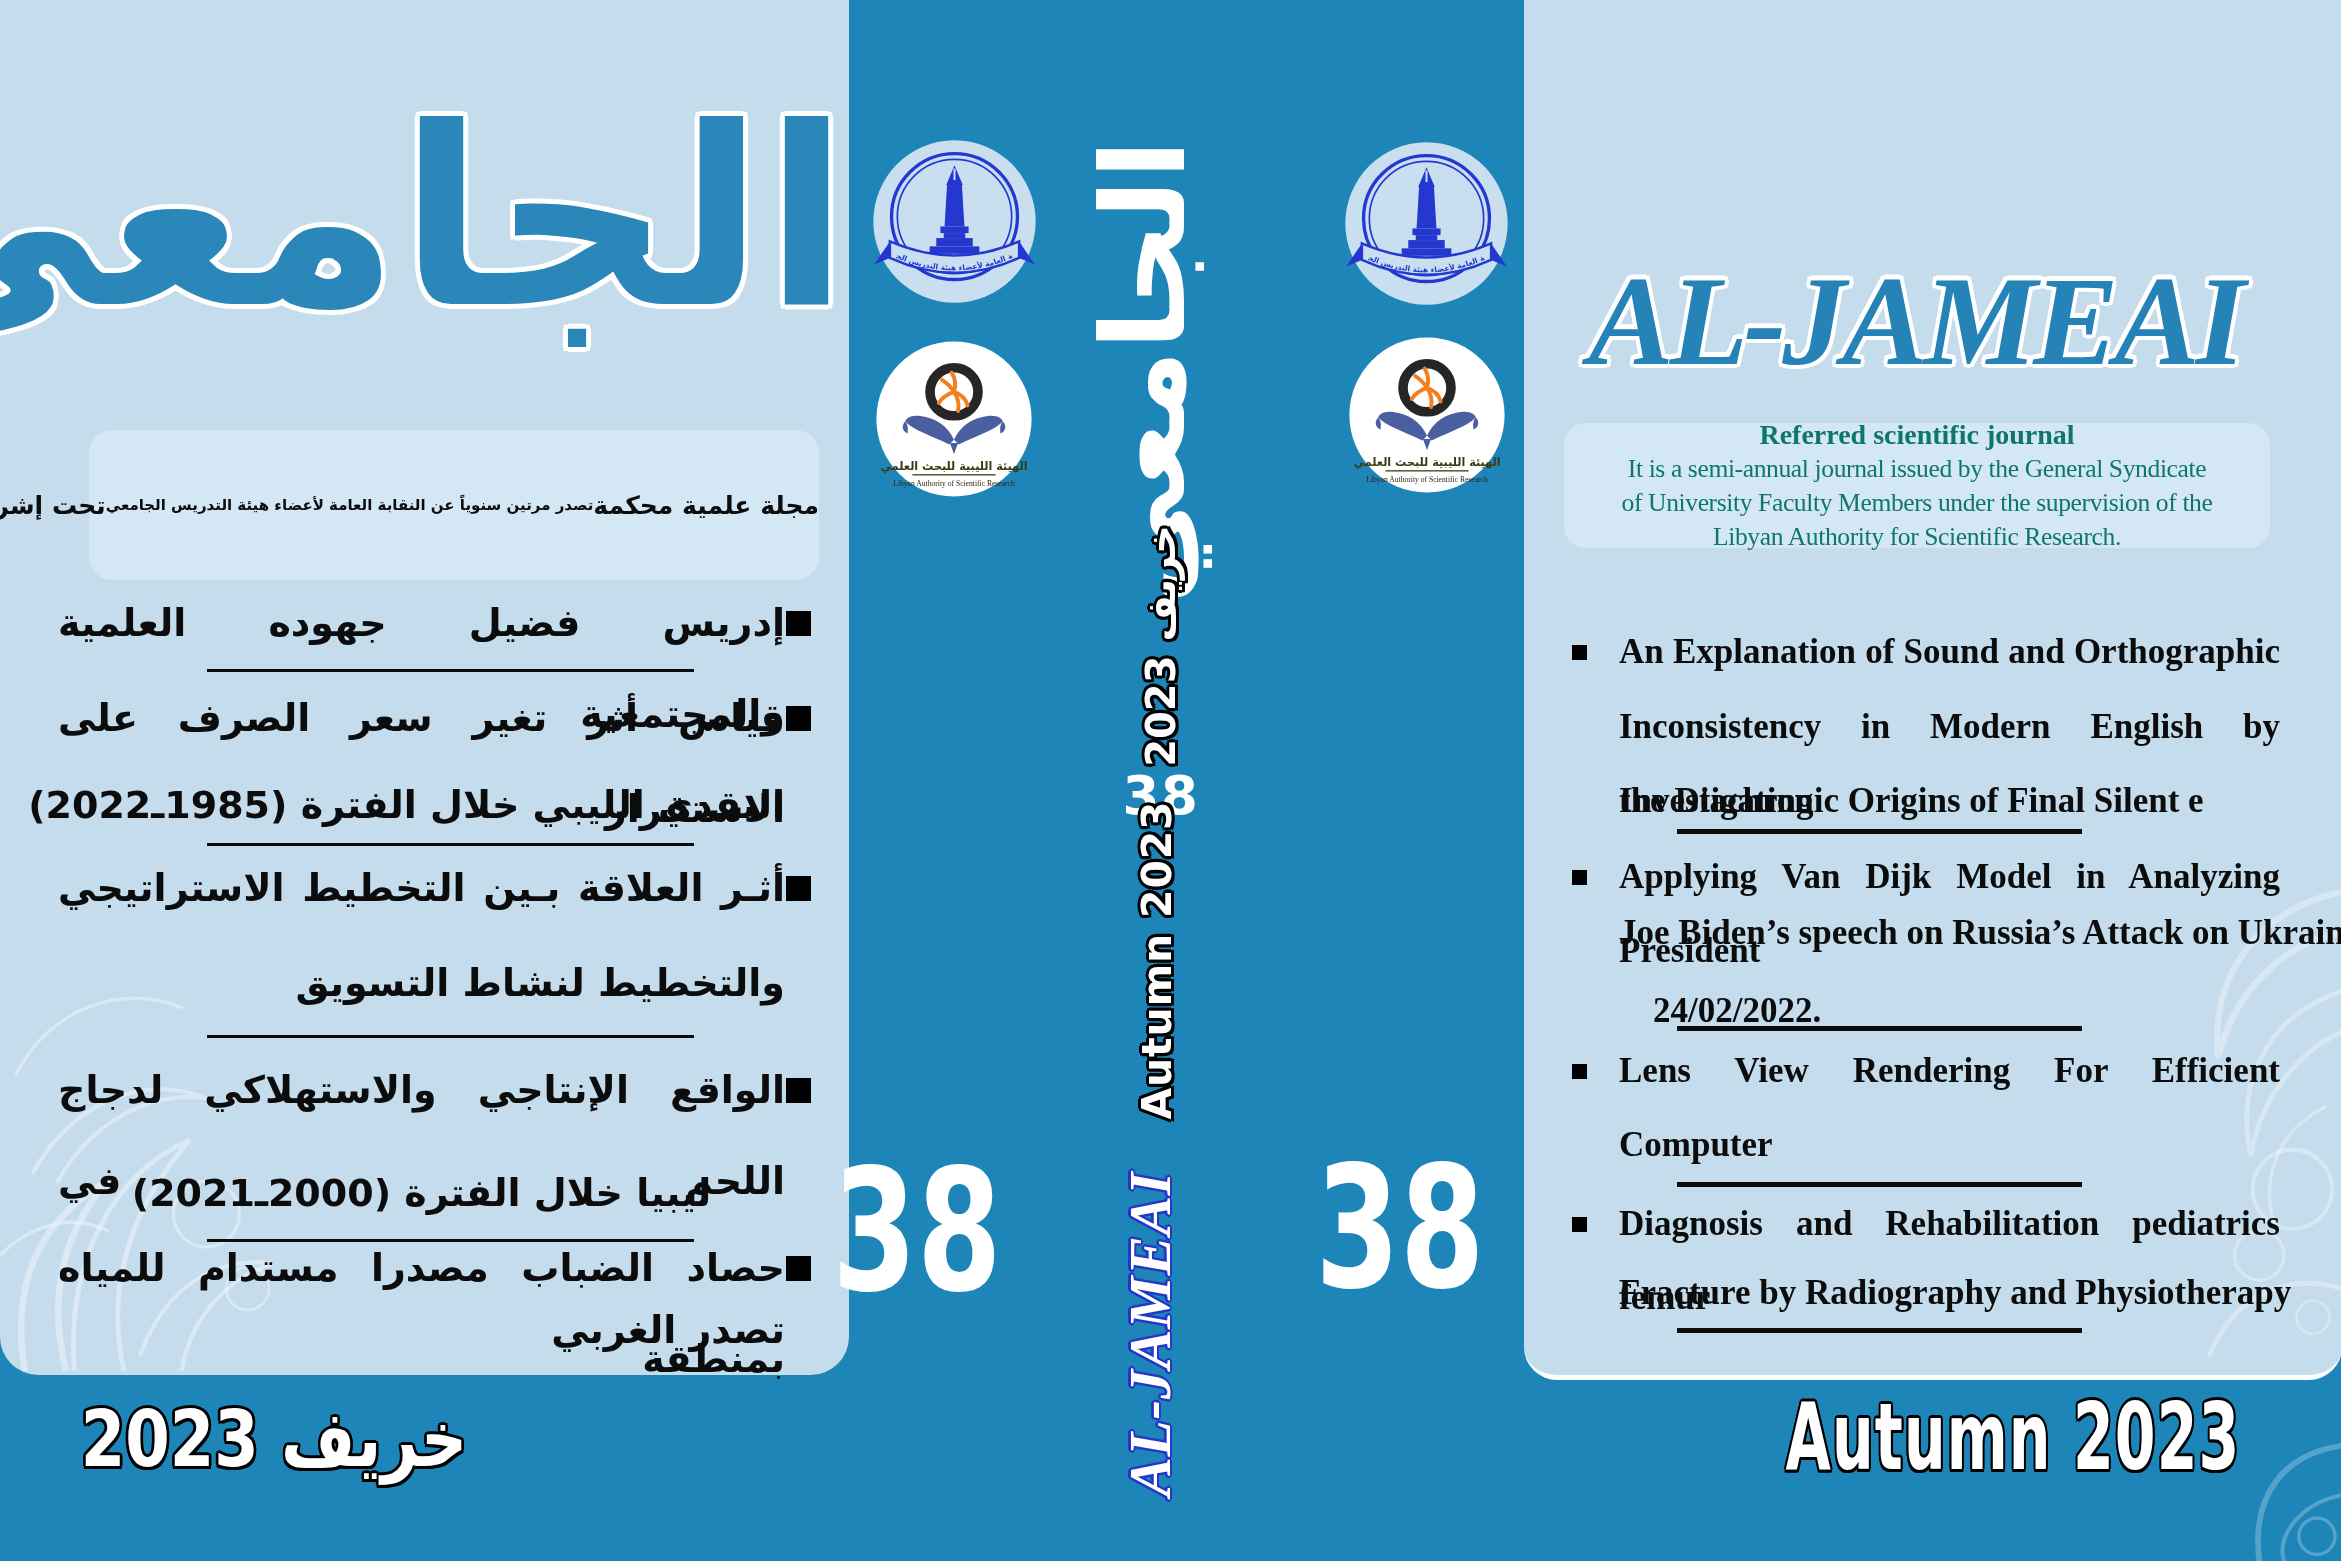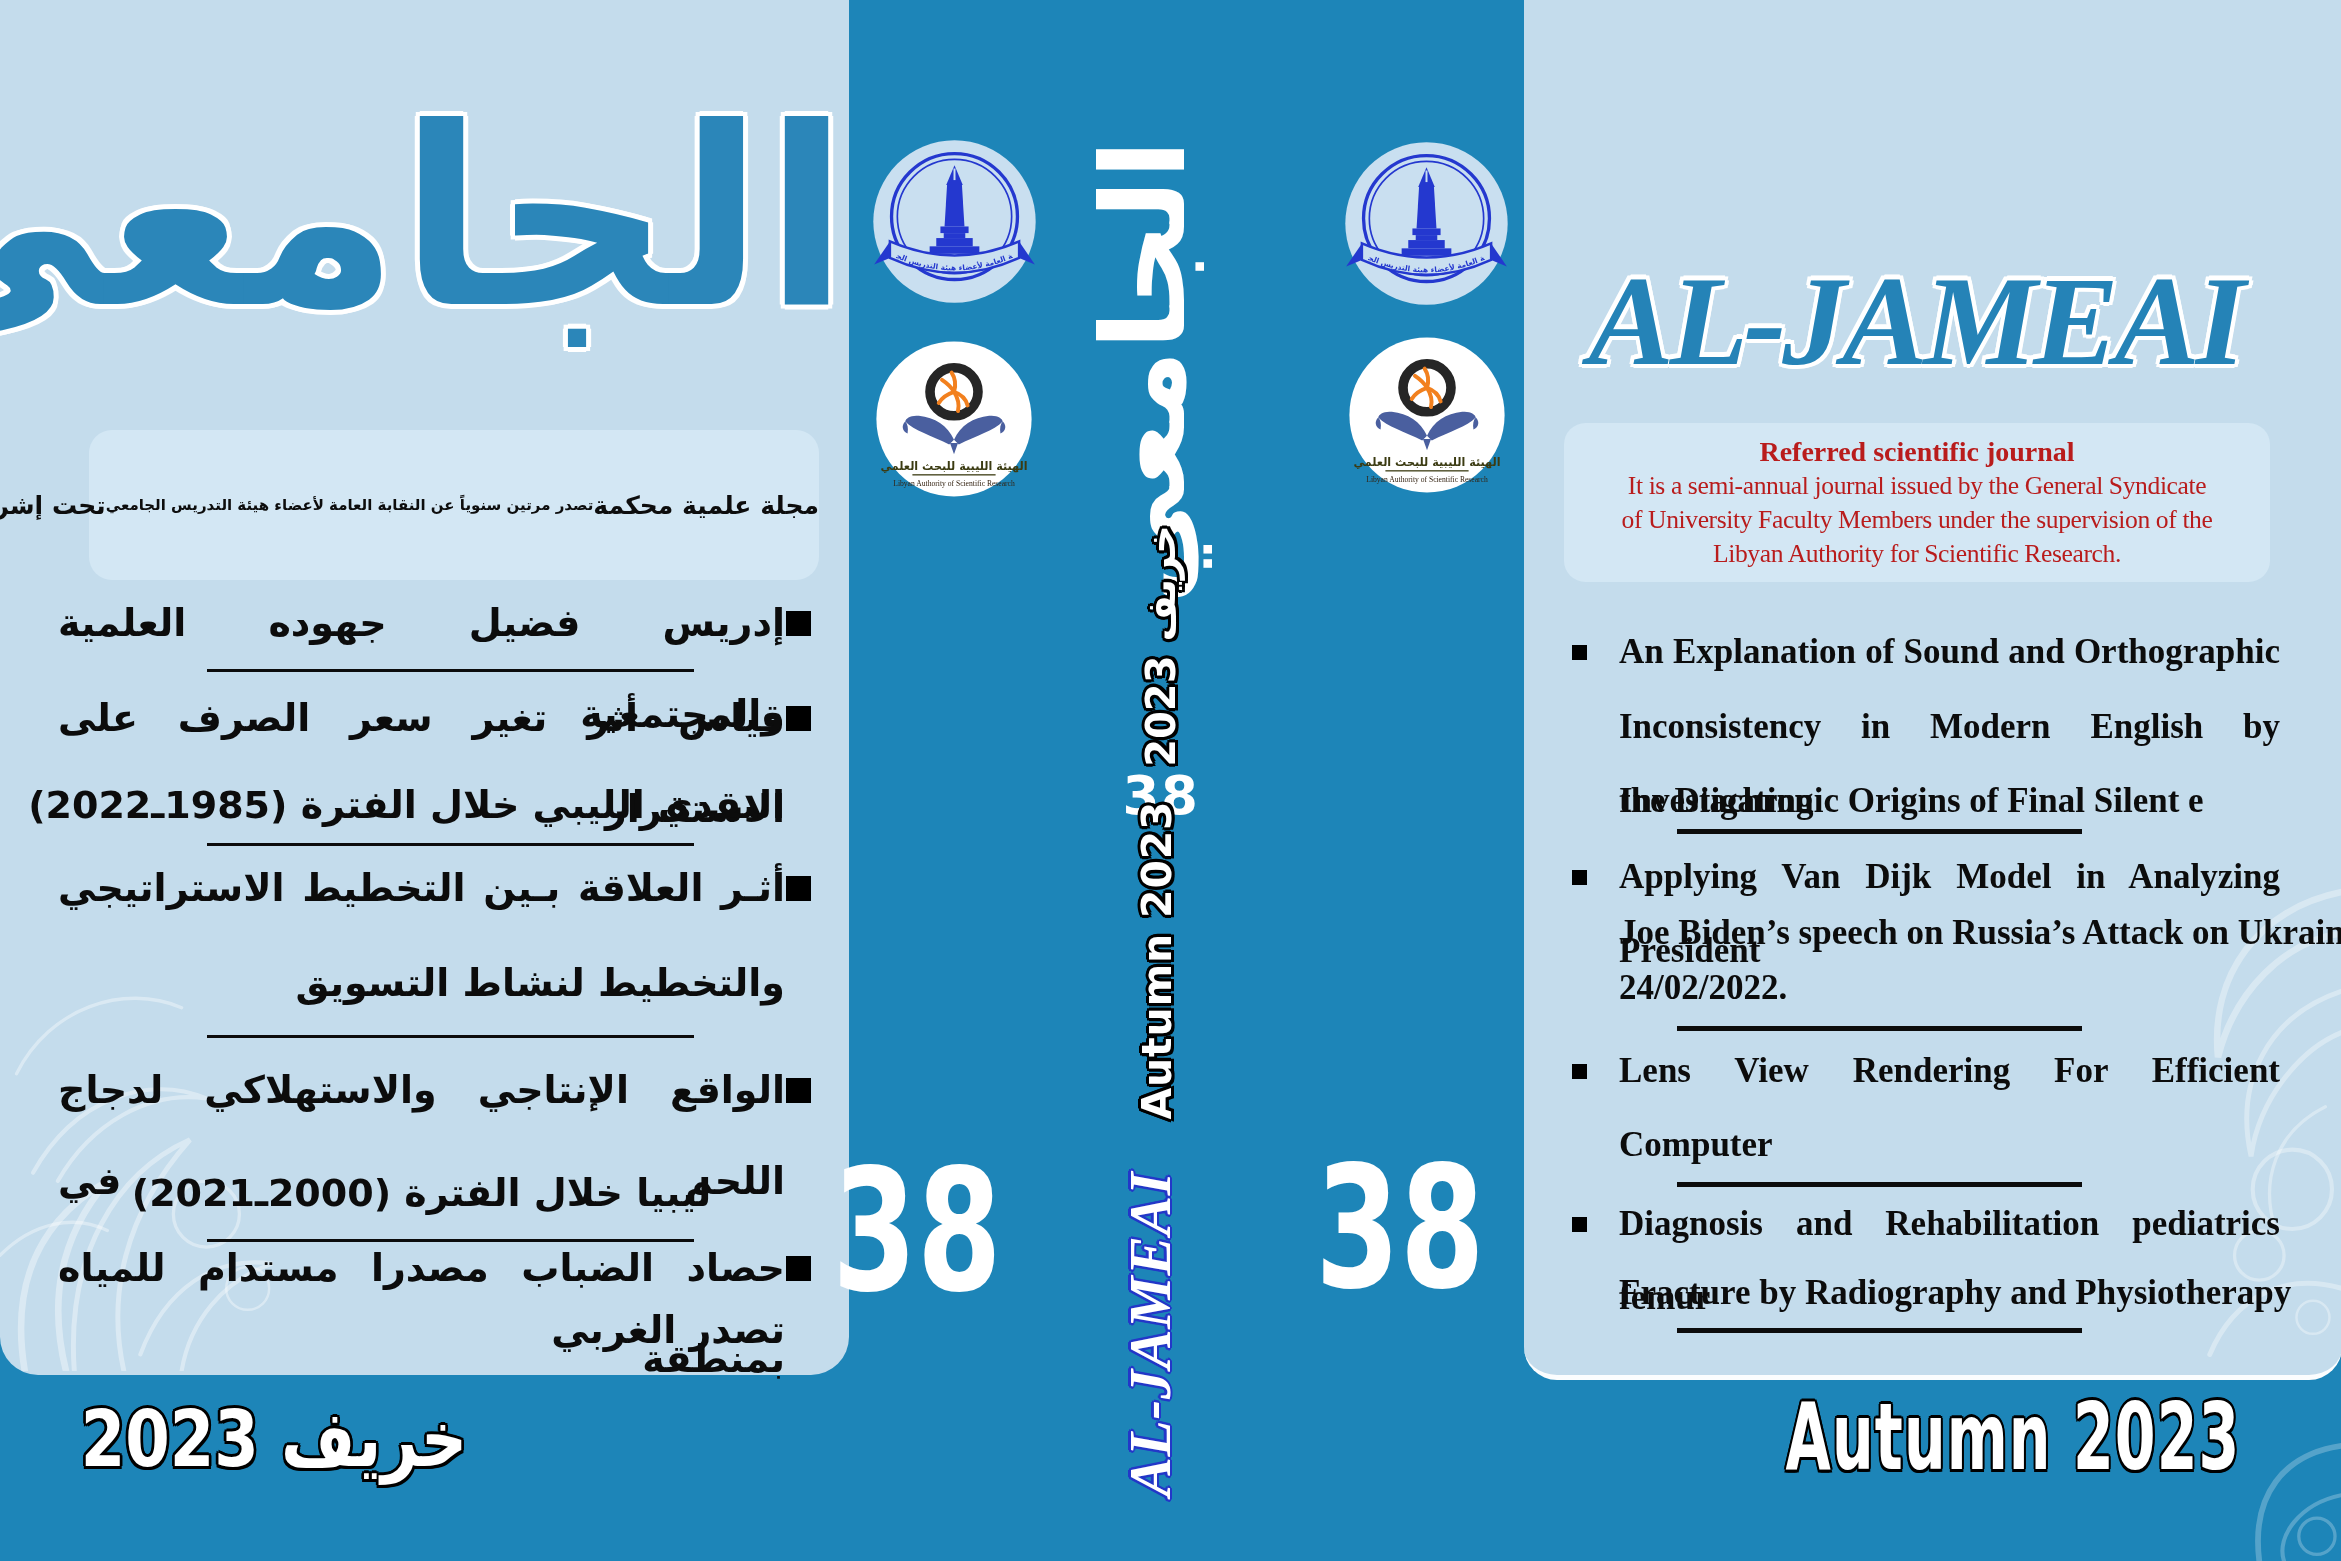--- a/index.html
+++ b/index.html
@@ -34,23 +34,23 @@
     direction:rtl;text-align:right;font-size:38px;font-weight:bold;color:#0c0c0c;white-space:nowrap;}
   .ar-line.just{white-space:normal;text-align:justify;text-align-last:justify;}
   .ar-sep{position:absolute;left:207px;width:487px;height:2.5px;background:#0c0c0c;}
   .sq{position:absolute;background:#000;}
   .sq.ar{width:25px;height:25px;left:786px;}
   .season{position:absolute;font-weight:bold;white-space:nowrap;}
   
   .en-title{position:absolute;left:391px;top:321px;margin:0;white-space:nowrap;
     font-family:"Liberation Serif","DejaVu Serif",serif;font-style:italic;font-weight:bold;
     font-size:128px;letter-spacing:-4.1px;}
-  .ref-box{position:absolute;left:40px;top:423px;width:706px;height:159px;background:#d3e7f4;
+  .ref-box{position:absolute;left:40px;top:423px;width:706px;height:125px;background:#d3e7f4;
     border-radius:21.5px;display:flex;flex-direction:column;justify-content:center;align-items:center;
-    color:#b91c1c;font-family:"Liberation Serif","DejaVu Serif",serif;}
+    color:#0f766e;font-family:"Liberation Serif","DejaVu Serif",serif;}
   .ref-head{font-size:28px;font-weight:bold;line-height:1.25;white-space:nowrap;}
   .ref-line{font-size:25.6px;line-height:1.32;white-space:nowrap;letter-spacing:-0.4px;}
   .en-line{position:absolute;left:95px;width:661px;height:74px;line-height:74px;font-size:35px;
     font-weight:bold;color:#0c0c0c;font-family:"Liberation Serif","DejaVu Serif",serif;white-space:nowrap;}
   .en-line.just{white-space:normal;text-align:justify;text-align-last:justify;}
   .en-sep{position:absolute;left:153px;width:405px;height:5px;background:#0c0c0c;}
   .sq.en{width:15px;height:15px;left:48px;}
   
   .spine-title-ar{font-size:116px;font-weight:bold;color:#fff;letter-spacing:5px;direction:rtl;}
   .spine-season{font-size:40px;font-weight:bold;direction:rtl;}
@@ -145,21 +145,21 @@
     <span class="sq en" style="top:1064px;"></span>
     <span class="sq en" style="top:1217px;"></span>
 
     <div class="en-line just" style="top:615px;">An  Explanation  of  Sound  and  Orthographic</div>
     <div class="en-line just" style="top:690px;">Inconsistency in Modern English by Investigating</div>
     <div class="en-line" style="top:764px;">the Diachronic Origins of Final Silent e</div>
     <div class="en-sep" style="top:829px;"></div>
 
     <div class="en-line just" style="top:840px;">Applying Van Dijk Model in Analyzing President</div>
     <div class="en-line" style="top:896px;">Joe Biden’s speech on Russia’s Attack on Ukraine.</div>
-    <div class="en-line" style="top:951px;">24/02/2022.</div>
+    <div class="en-line" style="top:974px;margin-left:34px;">24/02/2022.</div>
     <div class="en-sep" style="top:1026px;"></div>
 
     <div class="en-line just" style="top:1034px;">Lens  View  Rendering  For  Efficient  Computer</div>
     <div class="en-sep" style="top:1182px;"></div>
 
     <div class="en-line just" style="top:1187px;">Diagnosis  and  Rehabilitation   pediatrics  femur</div>
     <div class="en-line" style="top:1256px;">Fracture by Radiography and Physiotherapy</div>
     <div class="en-sep" style="top:1328px;"></div>
   </section>
 

